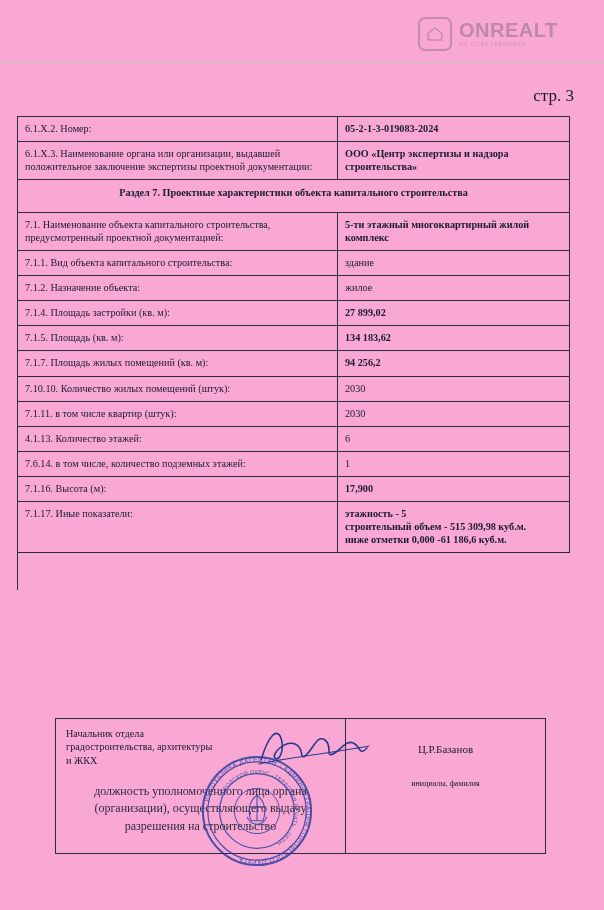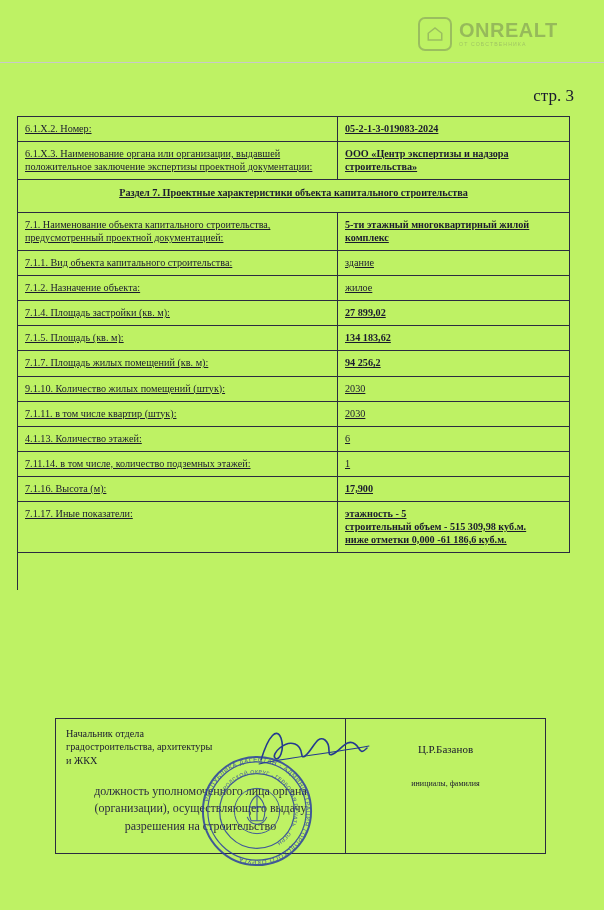--- a/index.html
+++ b/index.html
@@ -11,21 +11,21 @@
     height: 910px;
     background: #ffffff;
     font-family: "Liberation Serif", serif;
     color: #1a1a2e;
     position: relative;
     overflow: hidden;
   }
   .page {
     position: absolute;
     inset: 0;
-    background: #bef264;
+    background: #f9a8d4;
   }
   
   .watermark {
     position: absolute;
     top: 12px;
     left: 418px;
     width: 176px;
     height: 44px;
     display: flex;
     align-items: center;
@@ -87,21 +87,20 @@
     width: 552px;
     border-collapse: collapse;
     table-layout: fixed;
     font-size: 10.2px;
   }
   .doc-table td {
     border: 1px solid #2b2b40;
     padding: 5px 7px 6px 7px;
     vertical-align: top;
     line-height: 1.28;
-    text-decoration: underline;
   }
   .col-label { width: 320px; }
   .col-value { width: 232px; }
   .val-bold {
     font-weight: bold;
     margin-left: 7px;
   }
   .section-row td {
     text-align: center;
     font-weight: bold;
@@ -236,33 +235,33 @@
       </tr>
       <tr>
         <td>7.1.5. Площадь (кв. м):</td>
         <td class="val-bold">134 183,62</td>
       </tr>
       <tr>
         <td>7.1.7. Площадь жилых помещений (кв. м):</td>
         <td class="val-bold">94 256,2</td>
       </tr>
       <tr>
-        <td>9.1.10. Количество жилых помещений (штук):</td>
+        <td>7.10.10. Количество жилых помещений (штук):</td>
         <td>2030</td>
       </tr>
       <tr>
         <td>7.1.11. в том числе квартир (штук):</td>
         <td>2030</td>
       </tr>
       <tr>
         <td>4.1.13. Количество этажей:</td>
         <td>6</td>
       </tr>
       <tr>
-        <td>7.11.14. в том числе, количество подземных этажей:</td>
+        <td>7.6.14. в том числе, количество подземных этажей:</td>
         <td>1</td>
       </tr>
       <tr>
         <td>7.1.16. Высота (м):</td>
         <td class="val-bold">17,900</td>
       </tr>
       <tr>
         <td>7.1.17. Иные показатели:</td>
         <td class="val-bold multi-line">
           <div>этажность - 5</div>

